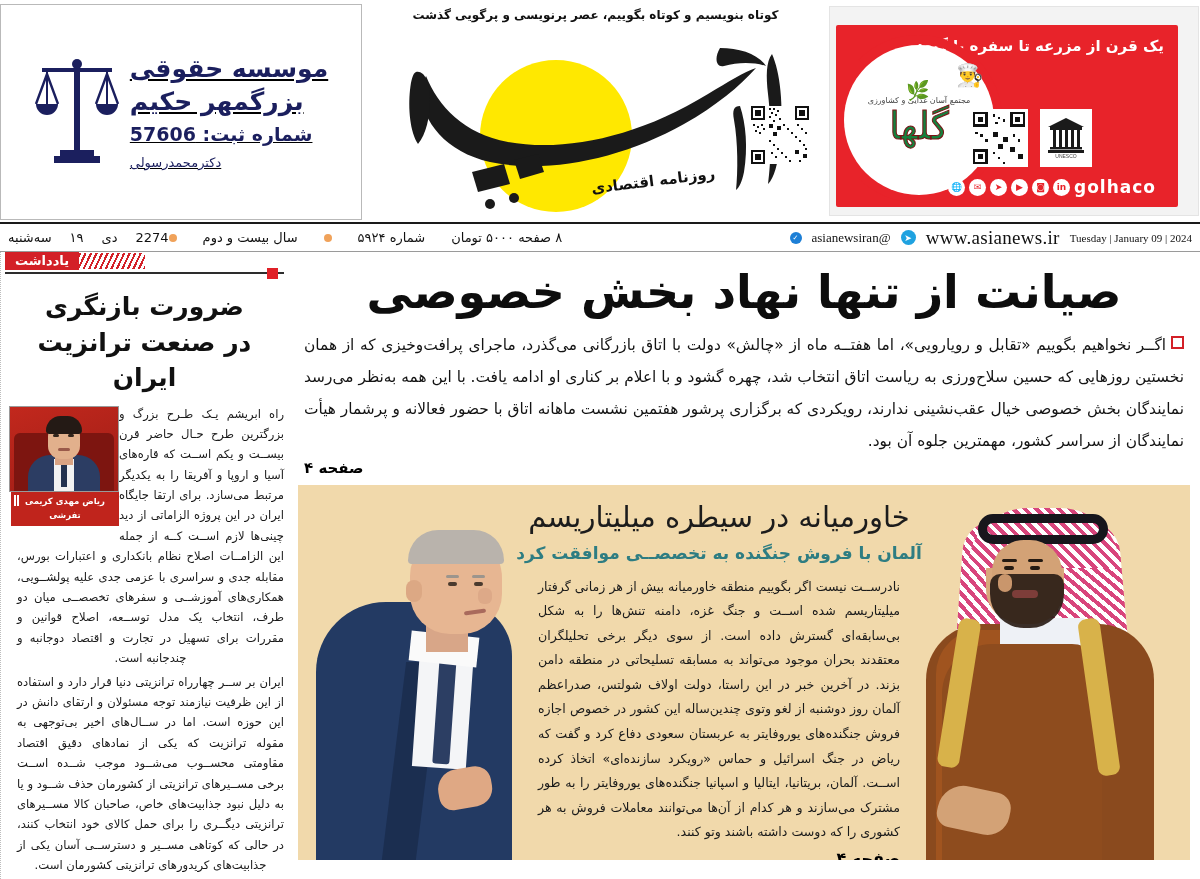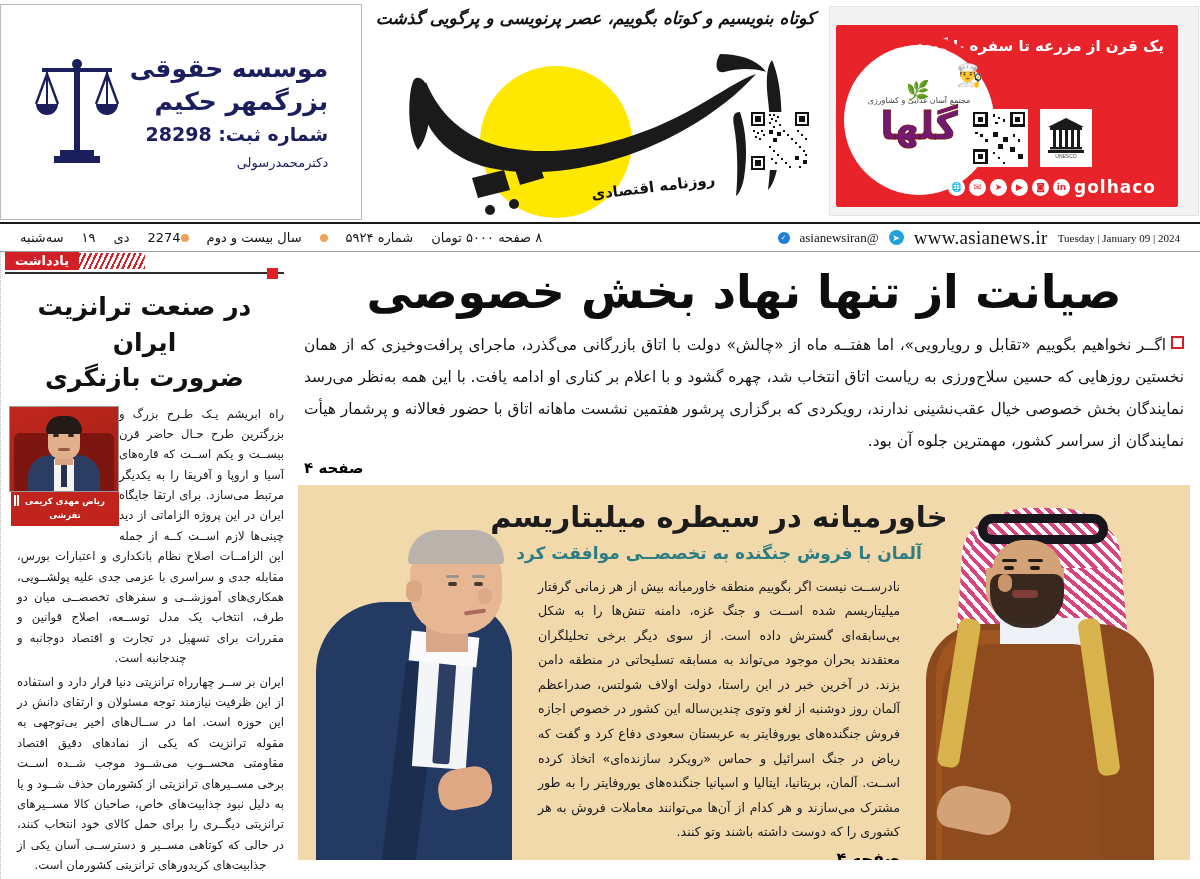--- a/index.html
+++ b/index.html
@@ -19,36 +19,36 @@
   
   .legal-ad{
     width:362px;height:216px;margin:4px 6px 0 0;
     border:1px solid #b9b9b9;
     background:#fff;
     box-sizing:border-box;
     display:flex;flex-direction:row;align-items:center;justify-content:center;
     gap:10px;padding:6px 10px;
     position:relative;
   }
-  .legal-text{display:flex;flex-direction:column;gap:2px;}
+  .legal-text{display:flex;flex-direction:column;align-items:flex-end;gap:2px;text-decoration:underline;}
   .legal-l1,.legal-l2{
     color:#1b1f5e;font-weight:bold;font-size:25px;line-height:1.22;
     letter-spacing:-0.5px;white-space:nowrap;
   }
   .legal-reg{color:#1b1f5e;font-size:19px;font-weight:bold;margin-top:4px;white-space:nowrap;}
   .legal-name{color:#1b1f5e;font-size:13px;margin-top:8px;white-space:nowrap;}
   .scales{width:86px;height:120px;flex:0 0 auto;}
 
   
   .masthead{
     width:455px;height:222px;position:relative;
     display:flex;flex-direction:column;align-items:center;
   }
   .tagline{
-    font-size:17px;color:#111;margin-top:8px;white-space:nowrap;font-weight:600;font-style:italic;
+    font-size:12px;color:#111;margin-top:8px;white-space:nowrap;font-weight:600;
   }
   .logo-area{position:relative;width:455px;height:190px;}
   .sun{
     position:absolute;left:112px;top:38px;width:152px;height:152px;border-radius:50%;
     background:#ffe800;
   }
   .logo-asia{
     position:absolute;left:0;top:10px;width:455px;height:180px;
   }
   .logo-sub{
@@ -74,21 +74,21 @@
   }
   .golha-circle{
     position:absolute;left:8px;top:20px;width:150px;height:150px;border-radius:50%;
     background:#fff;display:flex;flex-direction:column;align-items:center;justify-content:center;
   }
   .golha-circle-ring{
     position:absolute;left:-2px;top:10px;width:168px;height:168px;border-radius:50%;
     border:9px solid #e8232a;border-left-color:transparent;box-sizing:border-box;
   }
   .golha-brandline{font-size:8px;color:#444;margin-bottom:2px;white-space:nowrap;}
-  .golha-brand{font-size:38px;font-weight:bold;color:#701a75;line-height:1;
+  .golha-brand{font-size:38px;font-weight:normal;color:#15803d;line-height:1;
     -webkit-text-stroke:1px #7a1114;}
   .golha-leaf{position:absolute;left:62px;top:34px;font-size:19px;color:#3aa03a;}
   .golha-chef{position:absolute;right:10px;top:18px;font-size:22px;}
   .golha-qr{position:absolute;right:150px;top:84px;width:52px;height:52px;background:#fff;padding:3px;}
   .golha-unesco{
     position:absolute;right:86px;top:84px;width:52px;height:58px;background:#fff;
     display:flex;align-items:center;justify-content:center;
   }
   .golha-social{
     position:absolute;right:16px;bottom:10px;display:flex;flex-direction:row-reverse;
@@ -96,24 +96,24 @@
   }
   .soc{width:17px;height:17px;border-radius:50%;background:#fff;color:#e8232a;
     font-size:9px;display:flex;align-items:center;justify-content:center;font-weight:bold;}
   .golha-handle{color:#fff;font-size:17px;font-weight:bold;margin-right:6px;letter-spacing:1px;
     font-family:"DejaVu Sans",sans-serif;}
 
   
   .info-bar{
     height:30px;width:1200px;border-top:2px solid #1a1a1a;border-bottom:1px solid #9a9a9a;
     display:flex;flex-direction:row-reverse;align-items:center;box-sizing:border-box;
-    font-size:13px;color:#111;padding:0 20px;background:#fff;
+    font-size:13px;color:#111;padding:0 8px;background:#fff;
   }
   .info-right{display:flex;flex-direction:row-reverse;align-items:center;gap:18px;}
-  .info-mid{display:flex;flex-direction:row-reverse;align-items:center;gap:18px;margin-right:28px;}
+  .info-mid{display:flex;flex-direction:row-reverse;align-items:center;gap:26px;margin-right:28px;}
   .dot-sep{width:8px;height:8px;border-radius:50%;background:#f0a25a;display:inline-block;}
   .info-left{margin-left:auto;display:flex;flex-direction:row;align-items:center;gap:10px;
     font-family:"Liberation Serif",serif;}
   .site{font-size:19px;font-family:"Liberation Serif",serif;letter-spacing:.3px;}
   .tg-badge{width:15px;height:15px;border-radius:50%;background:#1fa2e0;color:#fff;font-size:9px;
     display:flex;align-items:center;justify-content:center;}
   .vr-badge{width:12px;height:12px;border-radius:50%;background:#1d7fd6;color:#fff;font-size:7px;
     display:flex;align-items:center;justify-content:center;}
   .date-en{font-size:11px;font-family:"Liberation Serif",serif;}
 
@@ -192,21 +192,21 @@
     position:relative;width:892px;height:375px;margin:8px auto 0 auto;
     background:#f1d9ab;overflow:hidden;
   }
   .fig-mbs{position:absolute;right:10px;bottom:0;width:268px;height:350px;}
   .fig-scholz{position:absolute;left:0;bottom:0;width:232px;height:375px;}
   .feat-text{
     position:absolute;right:290px;left:240px;top:14px;bottom:6px;
     display:flex;flex-direction:column;align-items:center;
   }
   .feat-title{
-    font-size:29px;font-weight:bold;color:#1c1c1c;text-align:center;line-height:1.3;
+    font-size:29px;font-weight:normal;color:#1c1c1c;text-align:center;line-height:1.3;
     white-space:nowrap;
   }
   .feat-sub{
     font-size:17px;font-weight:bold;color:#2e7d82;text-align:center;margin-top:6px;
     white-space:nowrap;
   }
   .feat-body{
     font-size:12.6px;line-height:1.95;color:#1a1a1a;text-align:justify;margin-top:12px;
     width:100%;
   }
@@ -283,21 +283,21 @@
 <body>
 
 <div class="page">
 
   <div class="top-row">
 
     <div class="legal-ad">
       <div class="legal-text">
         <div class="legal-l1">موسسه حقوقی</div>
         <div class="legal-l2">بزرگمهر حکیم</div>
-        <div class="legal-reg">شماره ثبت: 28298</div>
+        <div class="legal-reg">شماره ثبت: 57606</div>
         <div class="legal-name">دکترمحمدرسولی</div>
       </div>
       <svg class="scales" viewBox="0 0 86 120">
         <g fill="#1b1f5e">
           <rect x="40" y="10" width="6" height="92"></rect>
           <rect x="8" y="16" width="70" height="4"></rect>
           <circle cx="43" cy="12" r="5"></circle>
           <rect x="26" y="98" width="34" height="6"></rect>
           <rect x="20" y="104" width="46" height="7"></rect>
           <path d="M4 20 L22 20 L13 52 Z" opacity="0"></path>
@@ -479,22 +479,22 @@
   <div class="content">
 
     <div class="sidebar">
       <div class="note-tag-row">
         <span class="note-tag">یادداشت</span>
         <span class="note-hatch"></span>
       </div>
       <div class="sidebar-rule"></div>
 
       <div class="sb-title">
+        <div>ضرورت بازنگری</div>
         <div>در صنعت ترانزیت ایران</div>
-        <div>ضرورت بازنگری</div>
       </div>
 
       <div class="sb-body">
         <div class="author-card">
           <div class="author-photo">
             <span class="p-bg"></span>
               <span class="p-chair"></span>
               <span class="p-suit"></span>
             <span class="p-shirt"></span>
               <span class="p-tie"></span>

